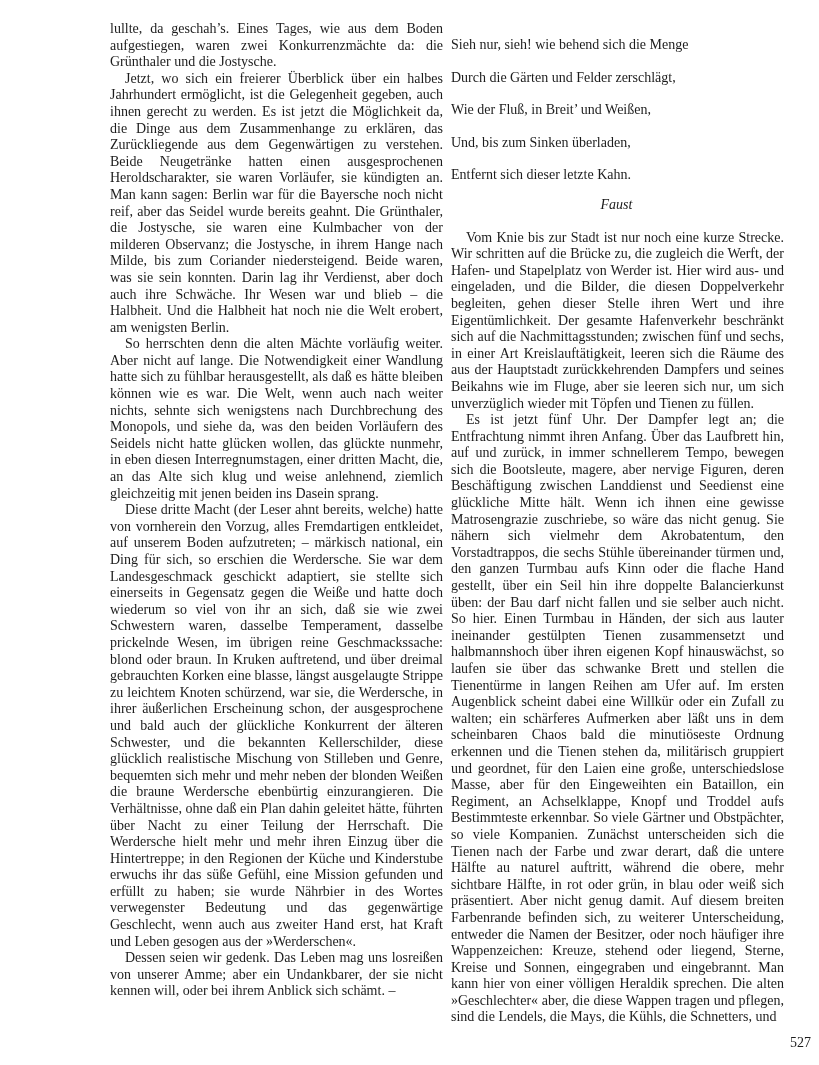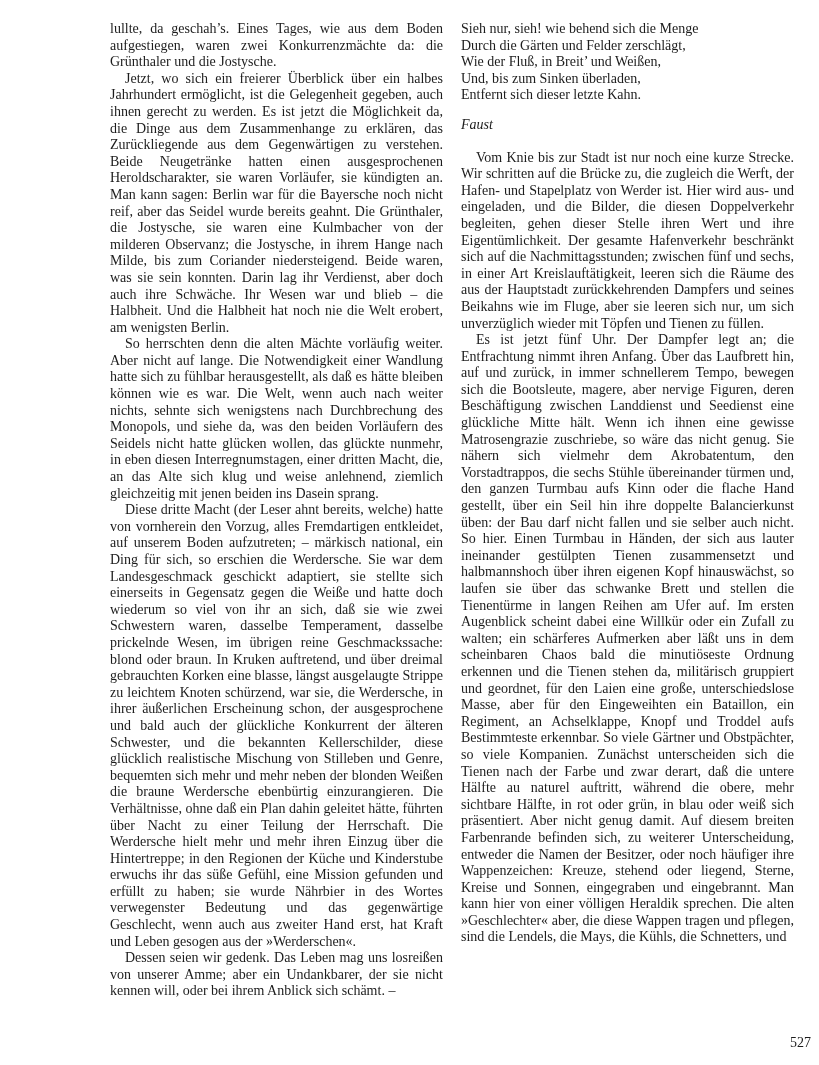--- a/index.html
+++ b/index.html
@@ -16,21 +16,21 @@
     color: #1c1c1c;
   }
   .page {
     box-sizing: border-box;
     width: 819px;
     height: 1065px;
     padding: 21px 25px 0 110px;
   }
   .columns {
     display: flex;
-    gap: 18px;
+    gap: 8px;
   }
   .column {
     width: 333px;
     font-size: 14px;
     line-height: 16.6px;
     text-align: justify;
     hyphens: auto;
     -webkit-hyphens: auto;
   }
   .column p {
@@ -38,23 +38,24 @@
     padding: 0;
   }
   .column p.indent {
     text-indent: 15px;
   }
   .poem {
     text-align: left;
   }
   .poem-line {
     white-space: nowrap;
+    margin-top: 16px;
   }
   .attribution {
-    text-align: left;
+    text-align: center;
     font-style: italic;
     margin: 13px 2px 16px 0;
   }
   .page-number {
     position: absolute;
     top: 1035px;
     right: 8px;
     font-size: 14px;
     line-height: 16.6px;
   }

